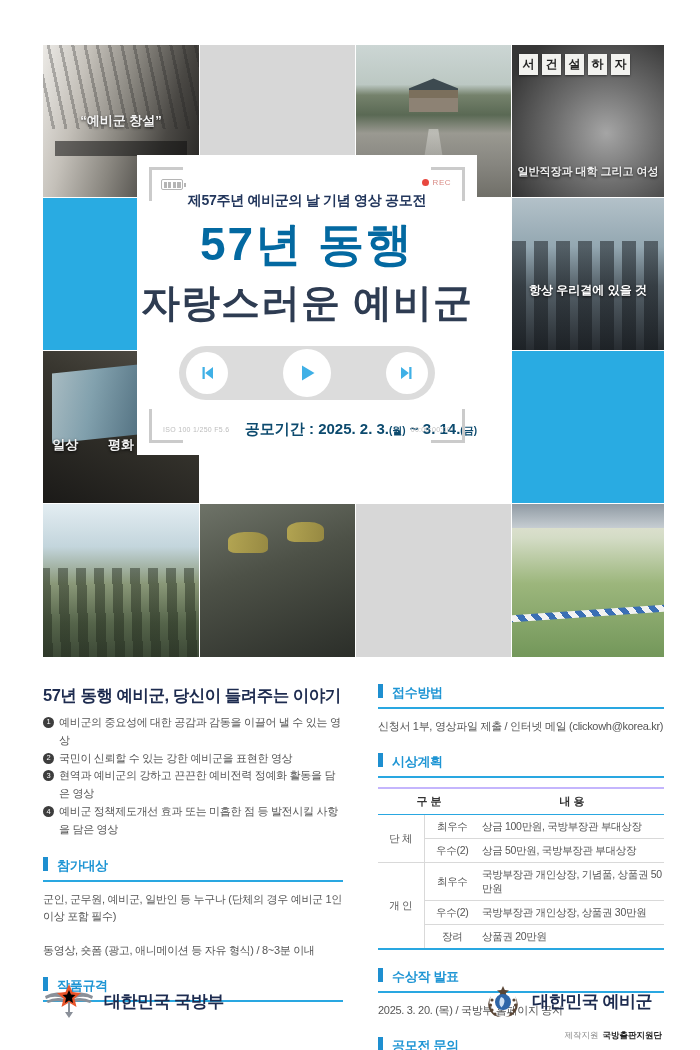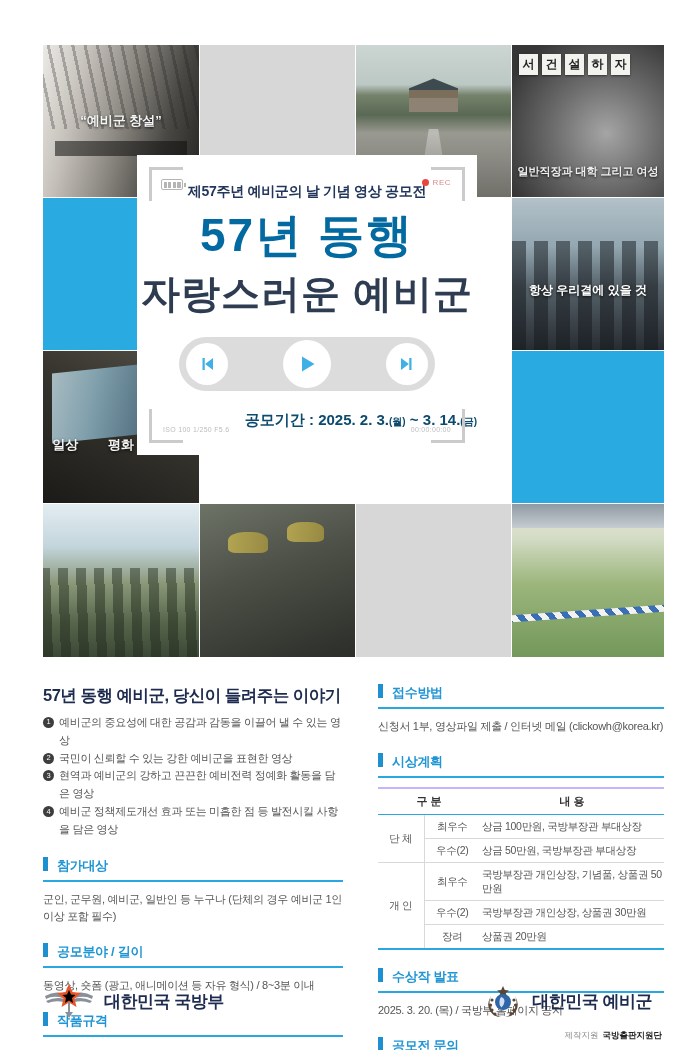--- a/index.html
+++ b/index.html
@@ -65,21 +65,21 @@
   .br-tr { right:12px; top:12px; border-right-width:3px; border-top-width:3px; }
   .br-bl { left:12px; bottom:12px; border-left-width:3px; border-bottom-width:3px; }
   .br-br { right:12px; bottom:12px; border-right-width:3px; border-bottom-width:3px; }
   .battery { position:absolute; left:24px; top:24px; width:22px; height:11px; border:1.5px solid #b5b5b5;
     border-radius:2px; display:flex; gap:1.5px; padding:1.5px; }
   .battery::after { content:""; position:absolute; right:-4px; top:2.5px; width:2.5px; height:4px; background:#b5b5b5; }
   .battery i { flex:1; background:#b5b5b5; }
   .rec { position:absolute; right:26px; top:23px; display:flex; align-items:center; gap:4px; }
   .rec-dot { width:7px; height:7px; border-radius:50%; background:#e8473f; }
   .rec-label { font-size:8px; color:#d98c86; letter-spacing:.5px; }
-  .card-contest { margin-top:28px; text-align:center; color:#22365c; font-size:14px; font-weight:bold; letter-spacing:-0.3px; }
+  .card-contest { margin-top:37px; text-align:center; color:#22365c; font-size:14px; font-weight:bold; letter-spacing:-0.3px; }
   .card-title { margin-top:4px; text-align:center; color:#0369a1; font-size:46px; font-weight:bold; letter-spacing:2px; }
   .card-sub { margin-top:0px; text-align:center; color:#2e3c52; font-size:39px; font-weight:bold; letter-spacing:1px; }
   .playbar { margin:16px auto 0; width:256px; height:54px; background:#dcdcdc; border-radius:27px;
     display:flex; align-items:center; justify-content:space-between; padding:0 7px; }
   .pbtn { width:42px; height:42px; border-radius:50%; background:#ffffff; border:none;
     display:flex; align-items:center; justify-content:center; cursor:pointer; }
   .pbtn.big { width:48px; height:48px; }
   .pbtn svg { display:block; }
   .card-period { margin-top:20px; text-align:right; color:#0c4a6e; font-size:15px; font-weight:bold; }
   .card-period .small { font-size:10px; }
@@ -228,23 +228,20 @@
       </div>
 
       <div class="sec">
         <div class="sec-head">
           <span>참가대상</span>
         </div>
         <div class="sec-text">군인, 군무원, 예비군, 일반인 등 누구나 (단체의 경우 예비군 1인 이상 포함 필수)</div>
       </div>
 
       <div class="sec">
-        <div class="sec-head">
-          <span>공모분야 / 길이</span>
-        </div>
         <div class="sec-text">동영상, 숏폼 (광고, 애니메이션 등 자유 형식) / 8~3분 이내</div>
       </div>
 
       <div class="sec">
         <div class="sec-head">
           <span>작품규격</span>
         </div>
 
       </div>
 

